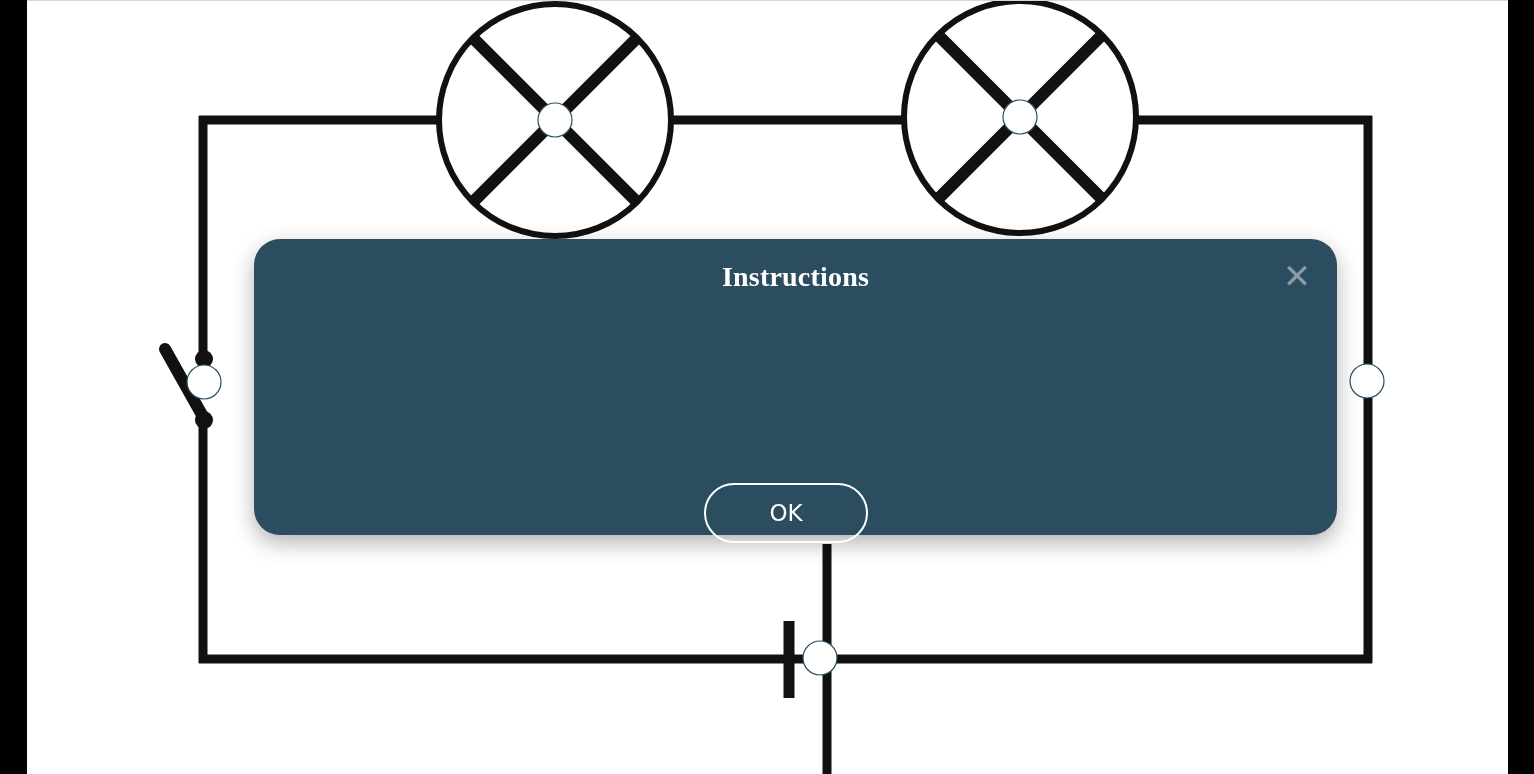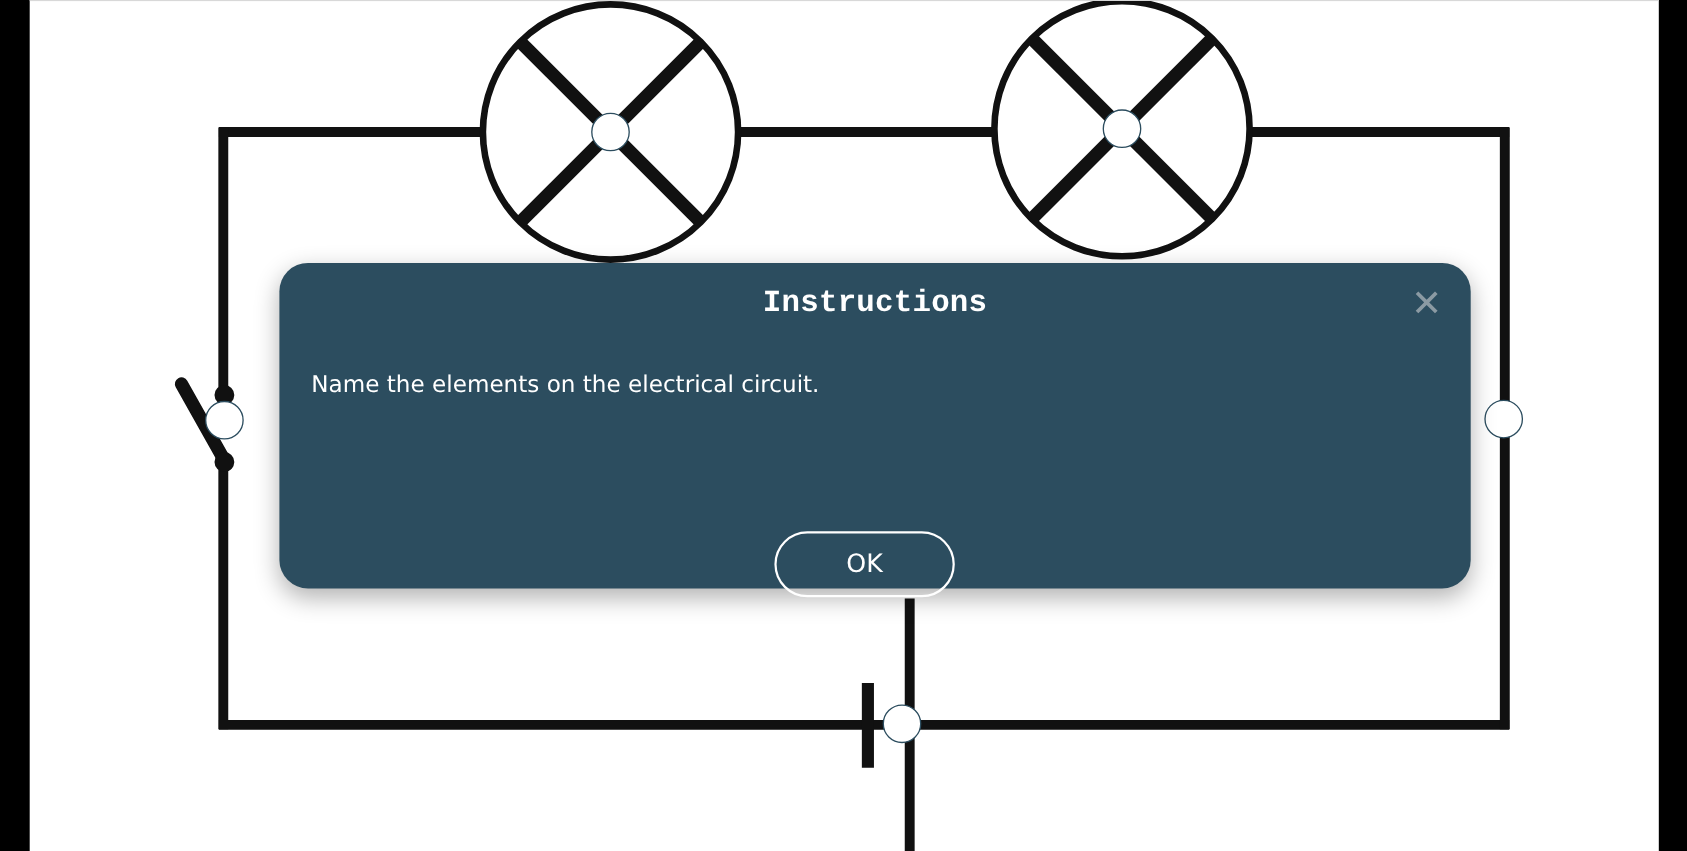--- a/index.html
+++ b/index.html
@@ -61,21 +61,21 @@
   #modal-title {
     position: absolute;
     left: 0;
     top: 22px;
     width: 100%;
     text-align: center;
     color: #ffffff;
     font-size: 28px;
     font-weight: bold;
     letter-spacing: 0.2px;
-    font-family: Liberation Mono, monospace;
+    font-family: Liberation Serif, serif;
   }
 
   #modal-close {
     position: absolute;
     right: 22px;
     top: 20px;
     width: 36px;
     height: 36px;
     color: #8b9aa3;
     font-size: 34px;
@@ -173,18 +173,17 @@
         <circle cx="177" cy="381" r="17" fill="#ffffff" stroke="#2c4d5f" stroke-width="1.2"></circle>
         <circle cx="793" cy="657" r="17" fill="#ffffff" stroke="#2c4d5f" stroke-width="1.2"></circle>
         <circle cx="1340" cy="380" r="17" fill="#ffffff" stroke="#2c4d5f" stroke-width="1.2"></circle>
       </g>
 
     </svg>
 
     <div id="instructions-modal">
       <div id="modal-title">Instructions</div>
       <div id="modal-close">✕</div>
-      <div id="modal-body">Name the elements on the electrical circuit.</div>
       <button id="modal-ok-button">OK</button>
     </div>
 
   </div>
 </div>
 
 </body></html>

